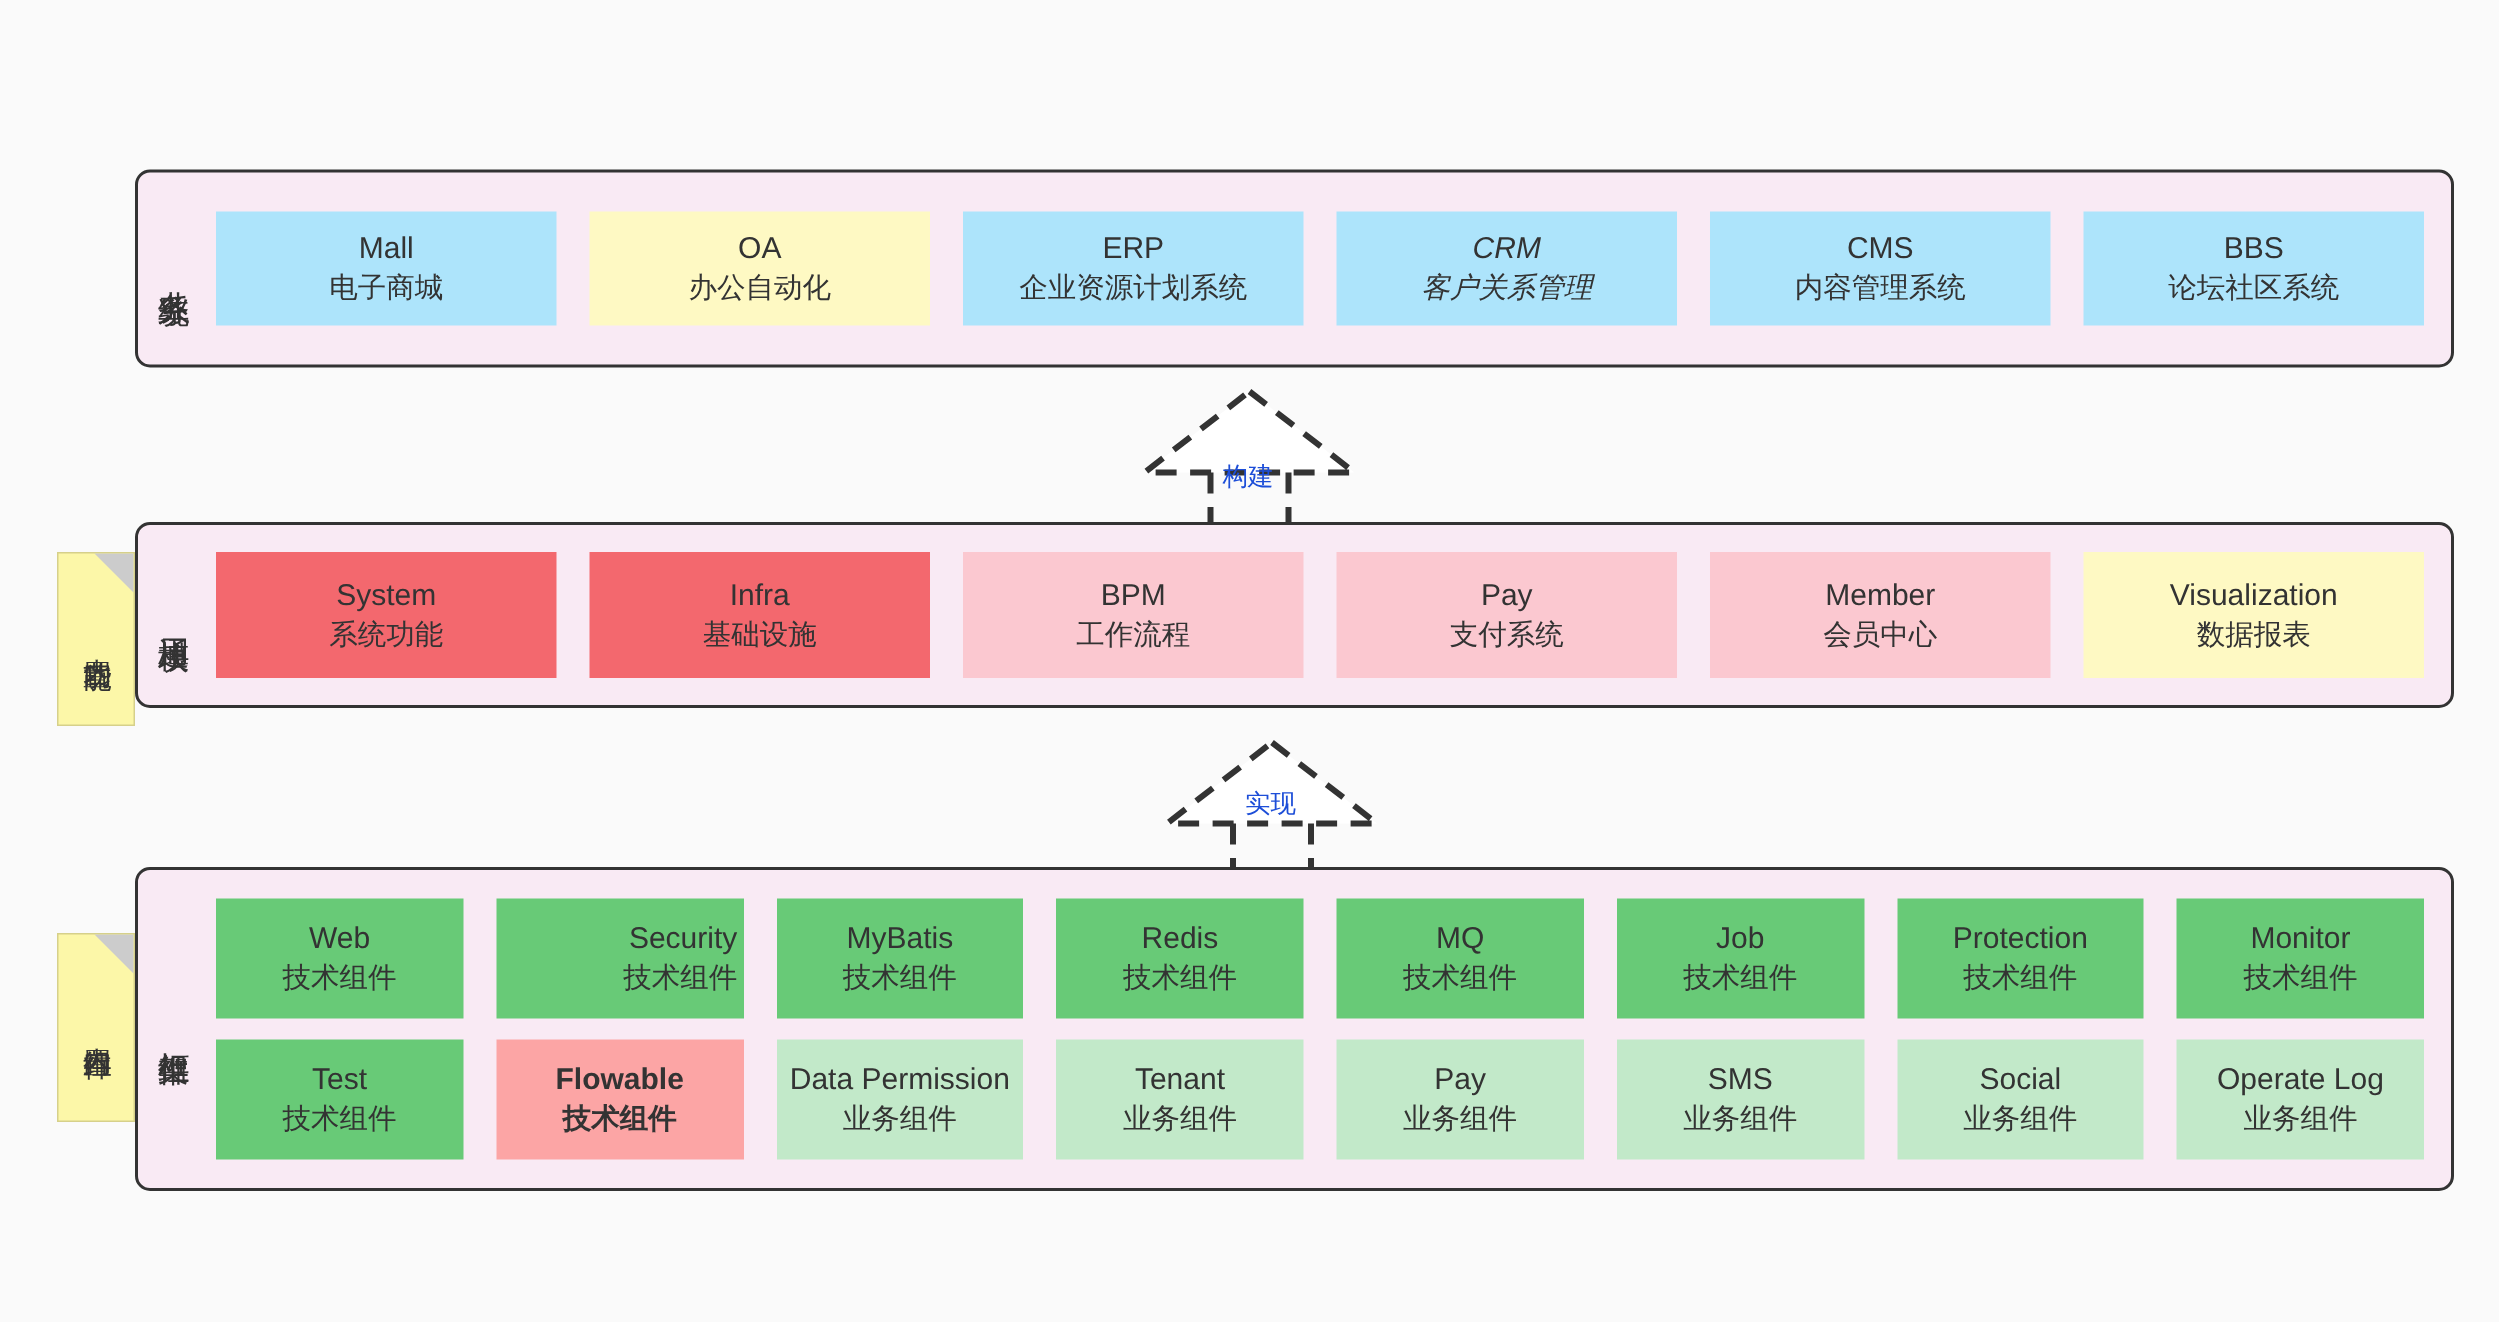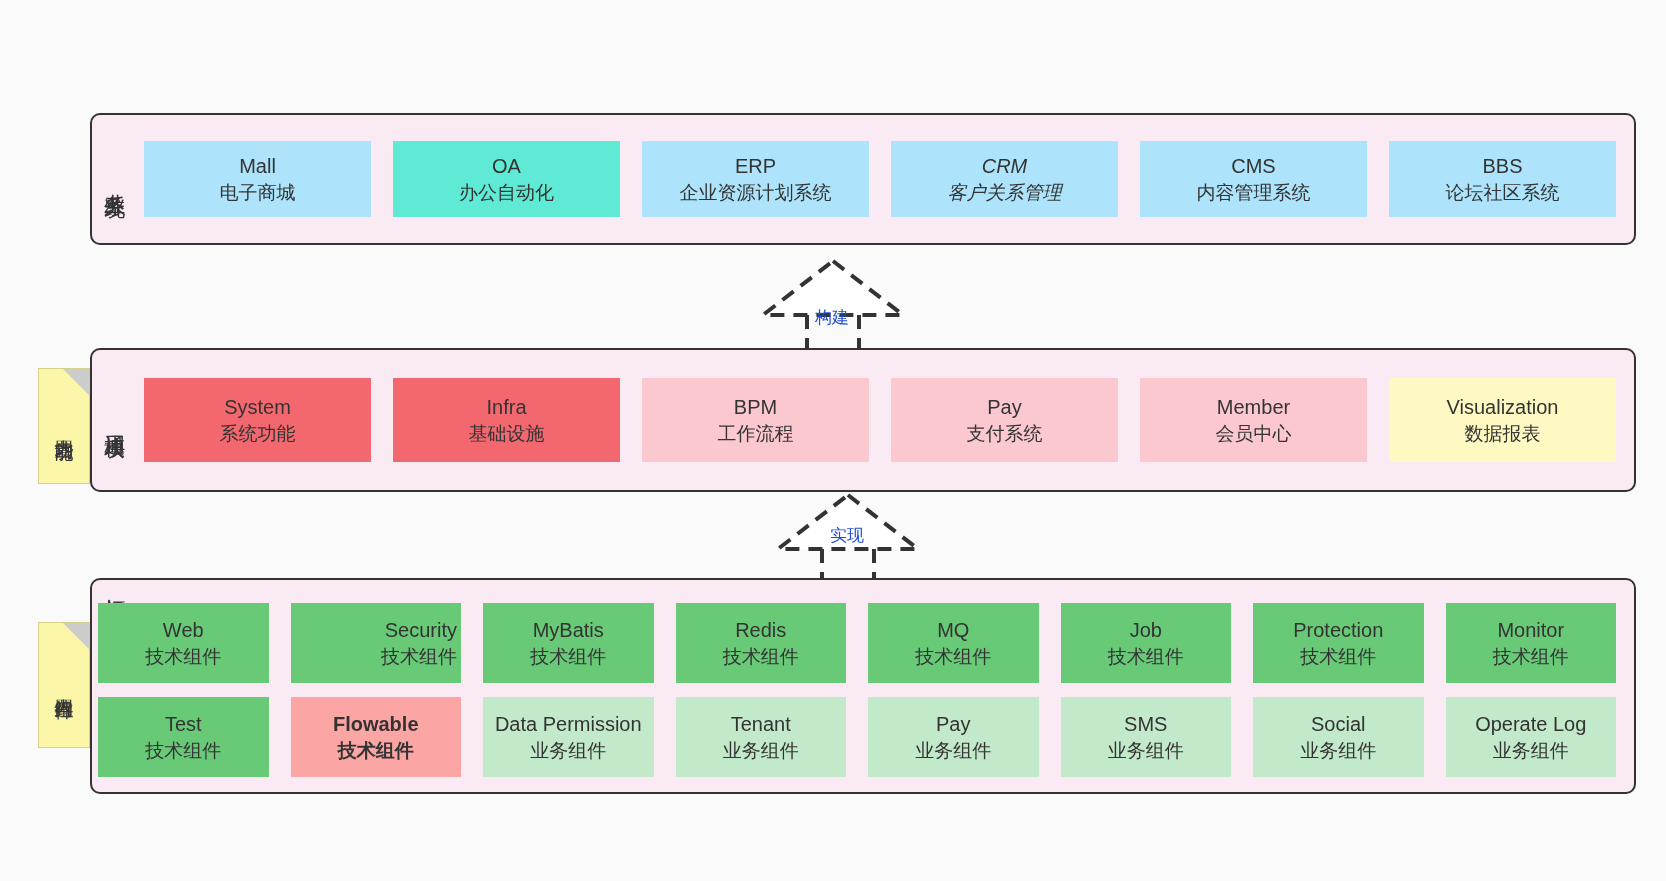--- a/index.html
+++ b/index.html
@@ -140,21 +140,21 @@
 <div id="canvas">
 
   <div class="layer" id="layer-1" style="left:90px; top:113px; width:1546px; height:132px;">
     <div class="layer-title">业务系统</div>
     <div class="layer-body">
       <div class="card-row row-biz">
         <div class="card" style="background: rgb(173, 228, 251);">
           <span class="t1">Mall</span>
           <span class="t2">电子商城</span>
         </div>
-        <div class="card" style="background: #5eead4;">
+        <div class="card" style="background: #fef9c3;">
           <span class="t1">OA</span>
           <span class="t2">办公自动化</span>
         </div>
         <div class="card" style="background: rgb(173, 228, 251);">
           <span class="t1">ERP</span>
           <span class="t2">企业资源计划系统</span>
         </div>
         <div class="card" style="background: rgb(173, 228, 251); font-style: italic;">
           <span class="t1">CRM</span>
           <span class="t2">客户关系管理</span>
@@ -174,21 +174,21 @@
   <div class="connector" style="left:755px; top:253px; width:160px; height:95px;">
     <svg width="160" height="95" viewBox="0 0 160 95">
 
       <polygon points="78,8 148,62 8,62" fill="#ffffff" stroke="#333333" stroke-width="4" stroke-dasharray="14,9" stroke-linejoin="miter"></polygon>
 
       <path d="M 52,62 L 52,95 M 104,62 L 104,95" fill="none" stroke="#333333" stroke-width="4" stroke-dasharray="14,9"></path>
     </svg>
     <span class="label" style="left:60px; top:53px;">构建</span>
   </div>
 
-  <div class="layer" id="layer-2" style="left:90px; top:348px; width:1546px; height:144px;">
+  <div class="layer" id="layer-2" style="left:90px; top:348px; width:1546px; height:124px;">
     <div class="layer-title">通用模块</div>
     <div class="layer-body">
       <div class="card-row row-mod">
         <div class="card" style="background: rgb(243, 104, 110);">
           <span class="t1">System</span>
           <span class="t2">系统功能</span>
         </div>
         <div class="card" style="background: rgb(243, 104, 110);">
           <span class="t1">Infra</span>
           <span class="t2">基础设施</span>
@@ -214,21 +214,21 @@
   </div>
 
   <div class="connector" style="left:770px; top:487px; width:160px; height:95px;">
     <svg width="160" height="95" viewBox="0 0 160 95">
       <polygon points="78,8 148,62 8,62" fill="#ffffff" stroke="#333333" stroke-width="4" stroke-dasharray="14,9" stroke-linejoin="miter"></polygon>
       <path d="M 52,62 L 52,95 M 104,62 L 104,95" fill="none" stroke="#333333" stroke-width="4" stroke-dasharray="14,9"></path>
     </svg>
     <span class="label" style="left:60px; top:37px;">实现</span>
   </div>
 
-  <div class="layer" id="layer-3" style="left:90px; top:578px; width:1546px; height:216px;flex-direction:column;">
+  <div class="layer" id="layer-3" style="left:90px; top:578px; width:1546px; height:216px;">
     <div class="layer-title">框架组件</div>
     <div class="layer-body">
 
       <div class="card-row row-frame">
         <div class="card" style="background: rgb(104, 202, 119);">
           <span class="t1">Web</span>
           <span class="t2">技术组件</span>
         </div>
         <div class="card" style="background: rgb(104, 202, 119); align-items: flex-end;">
           <span class="t1">Security</span>

